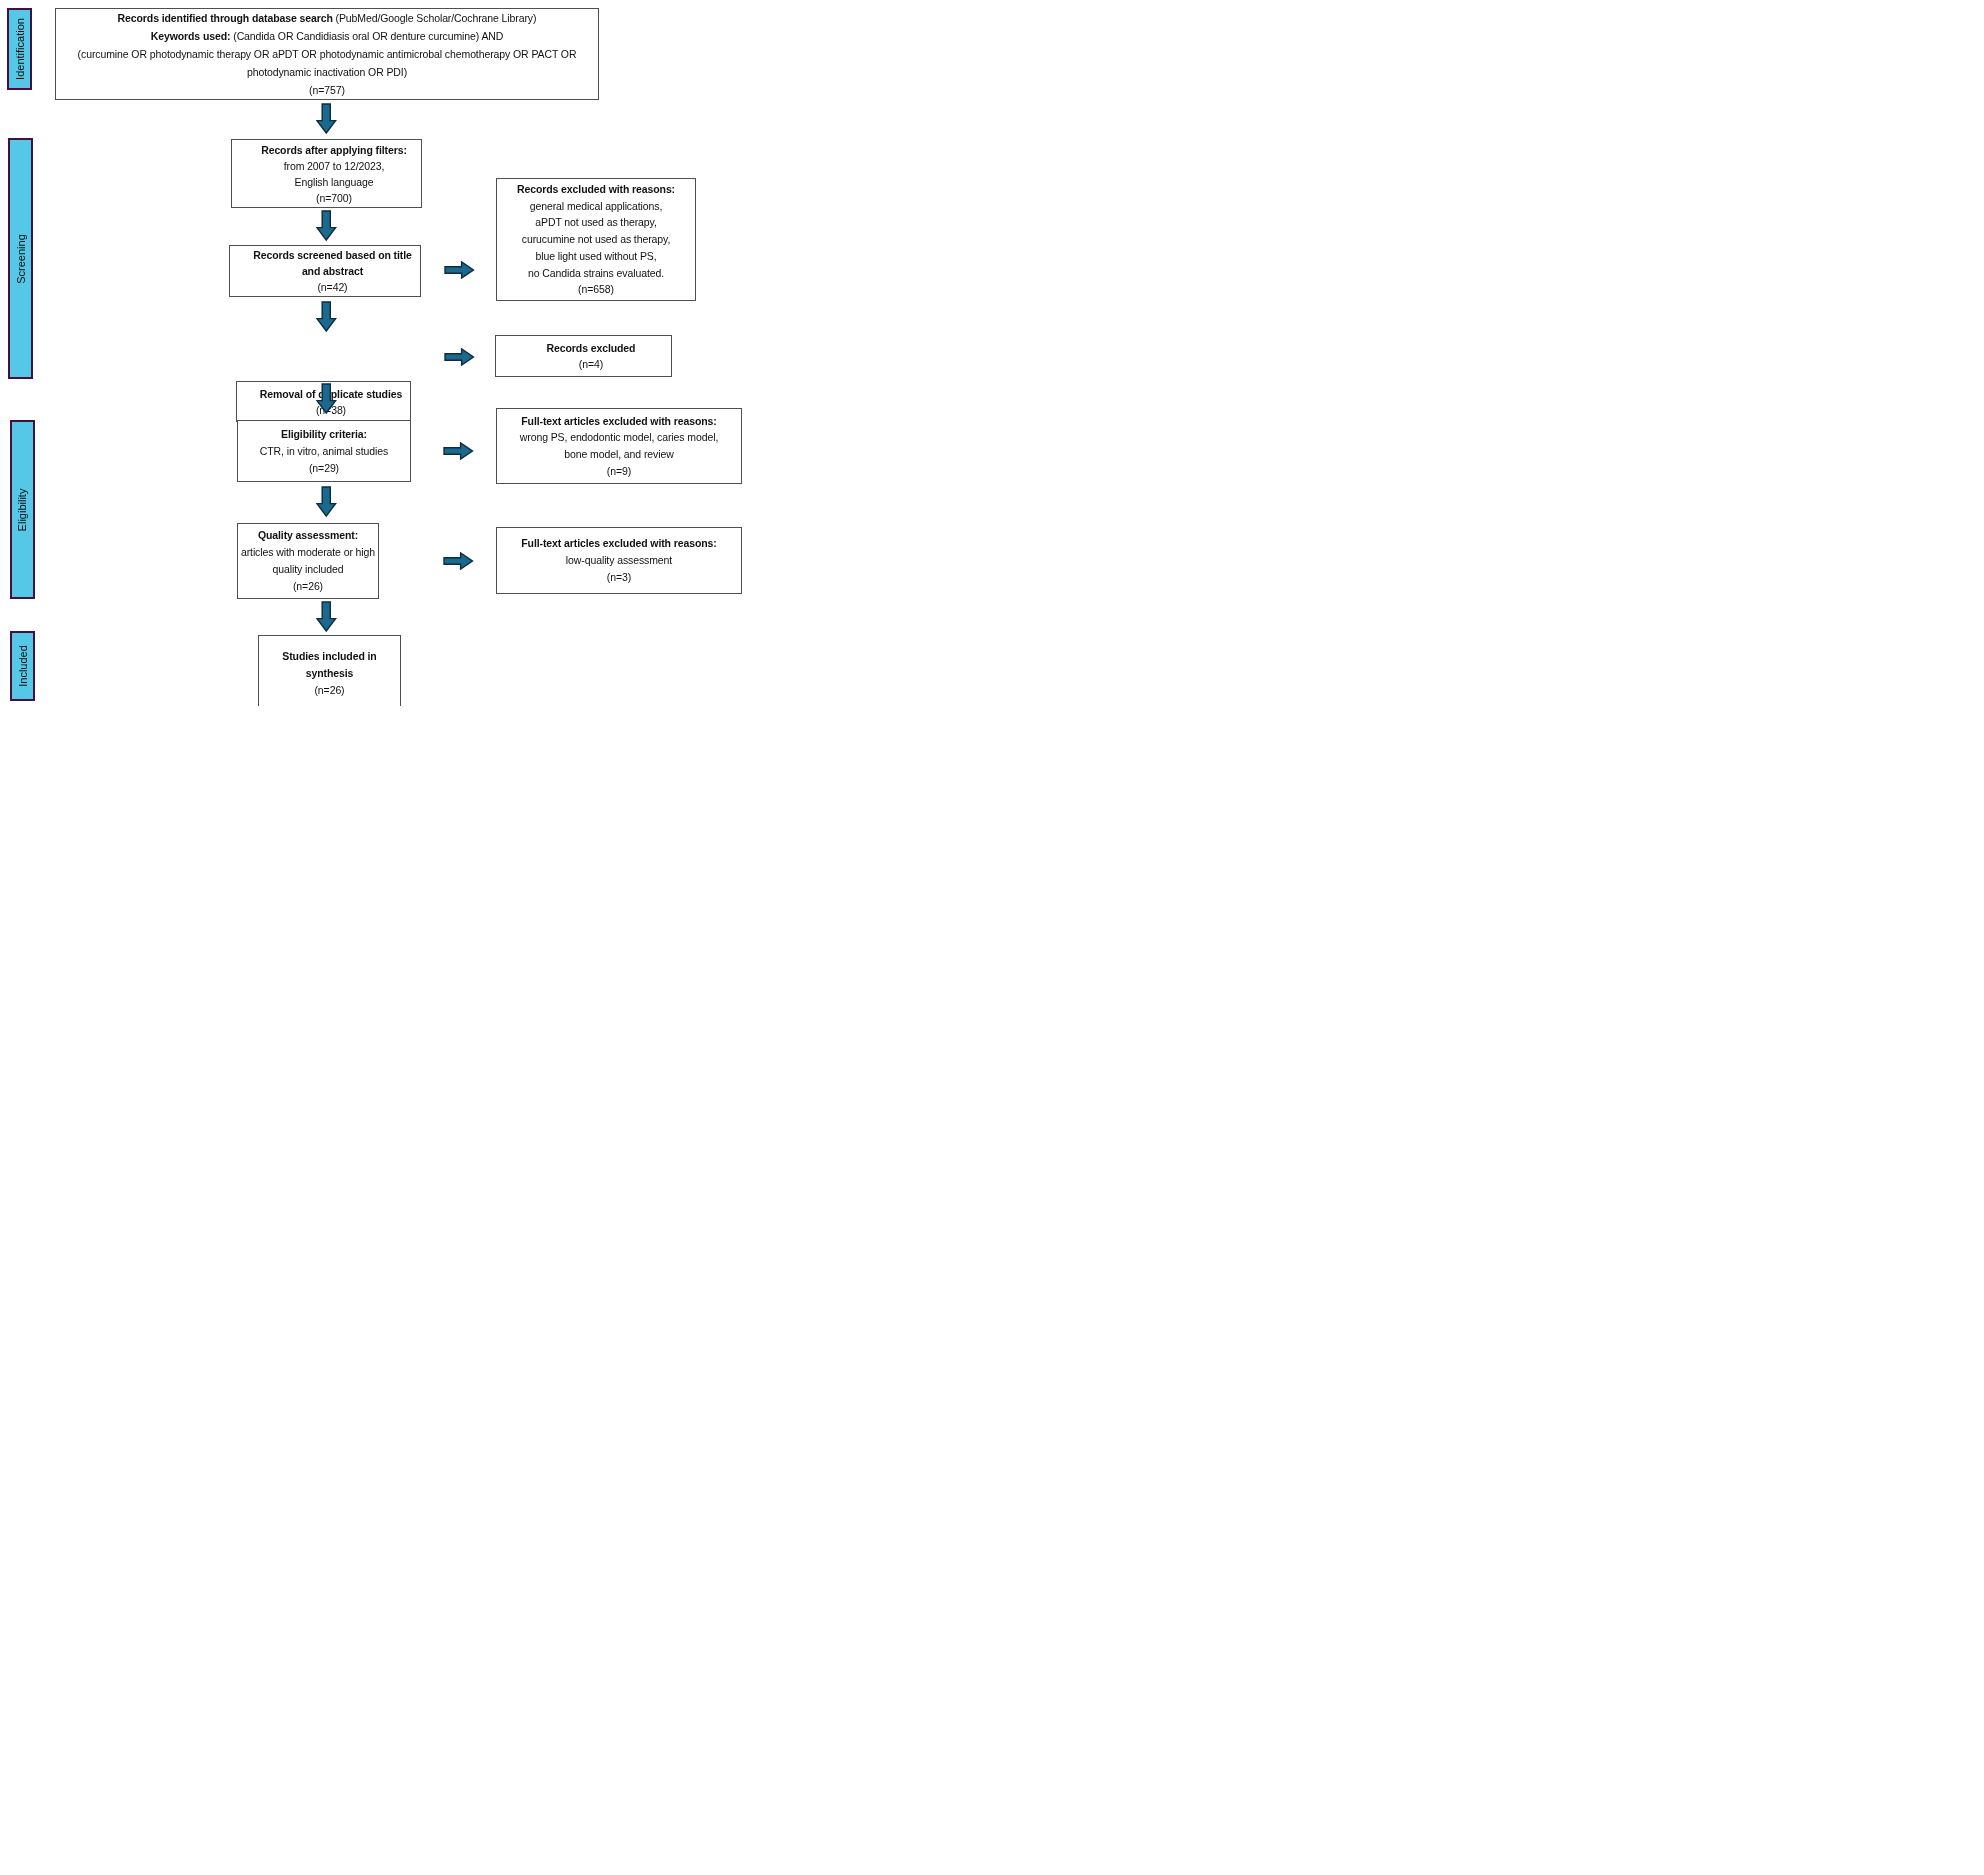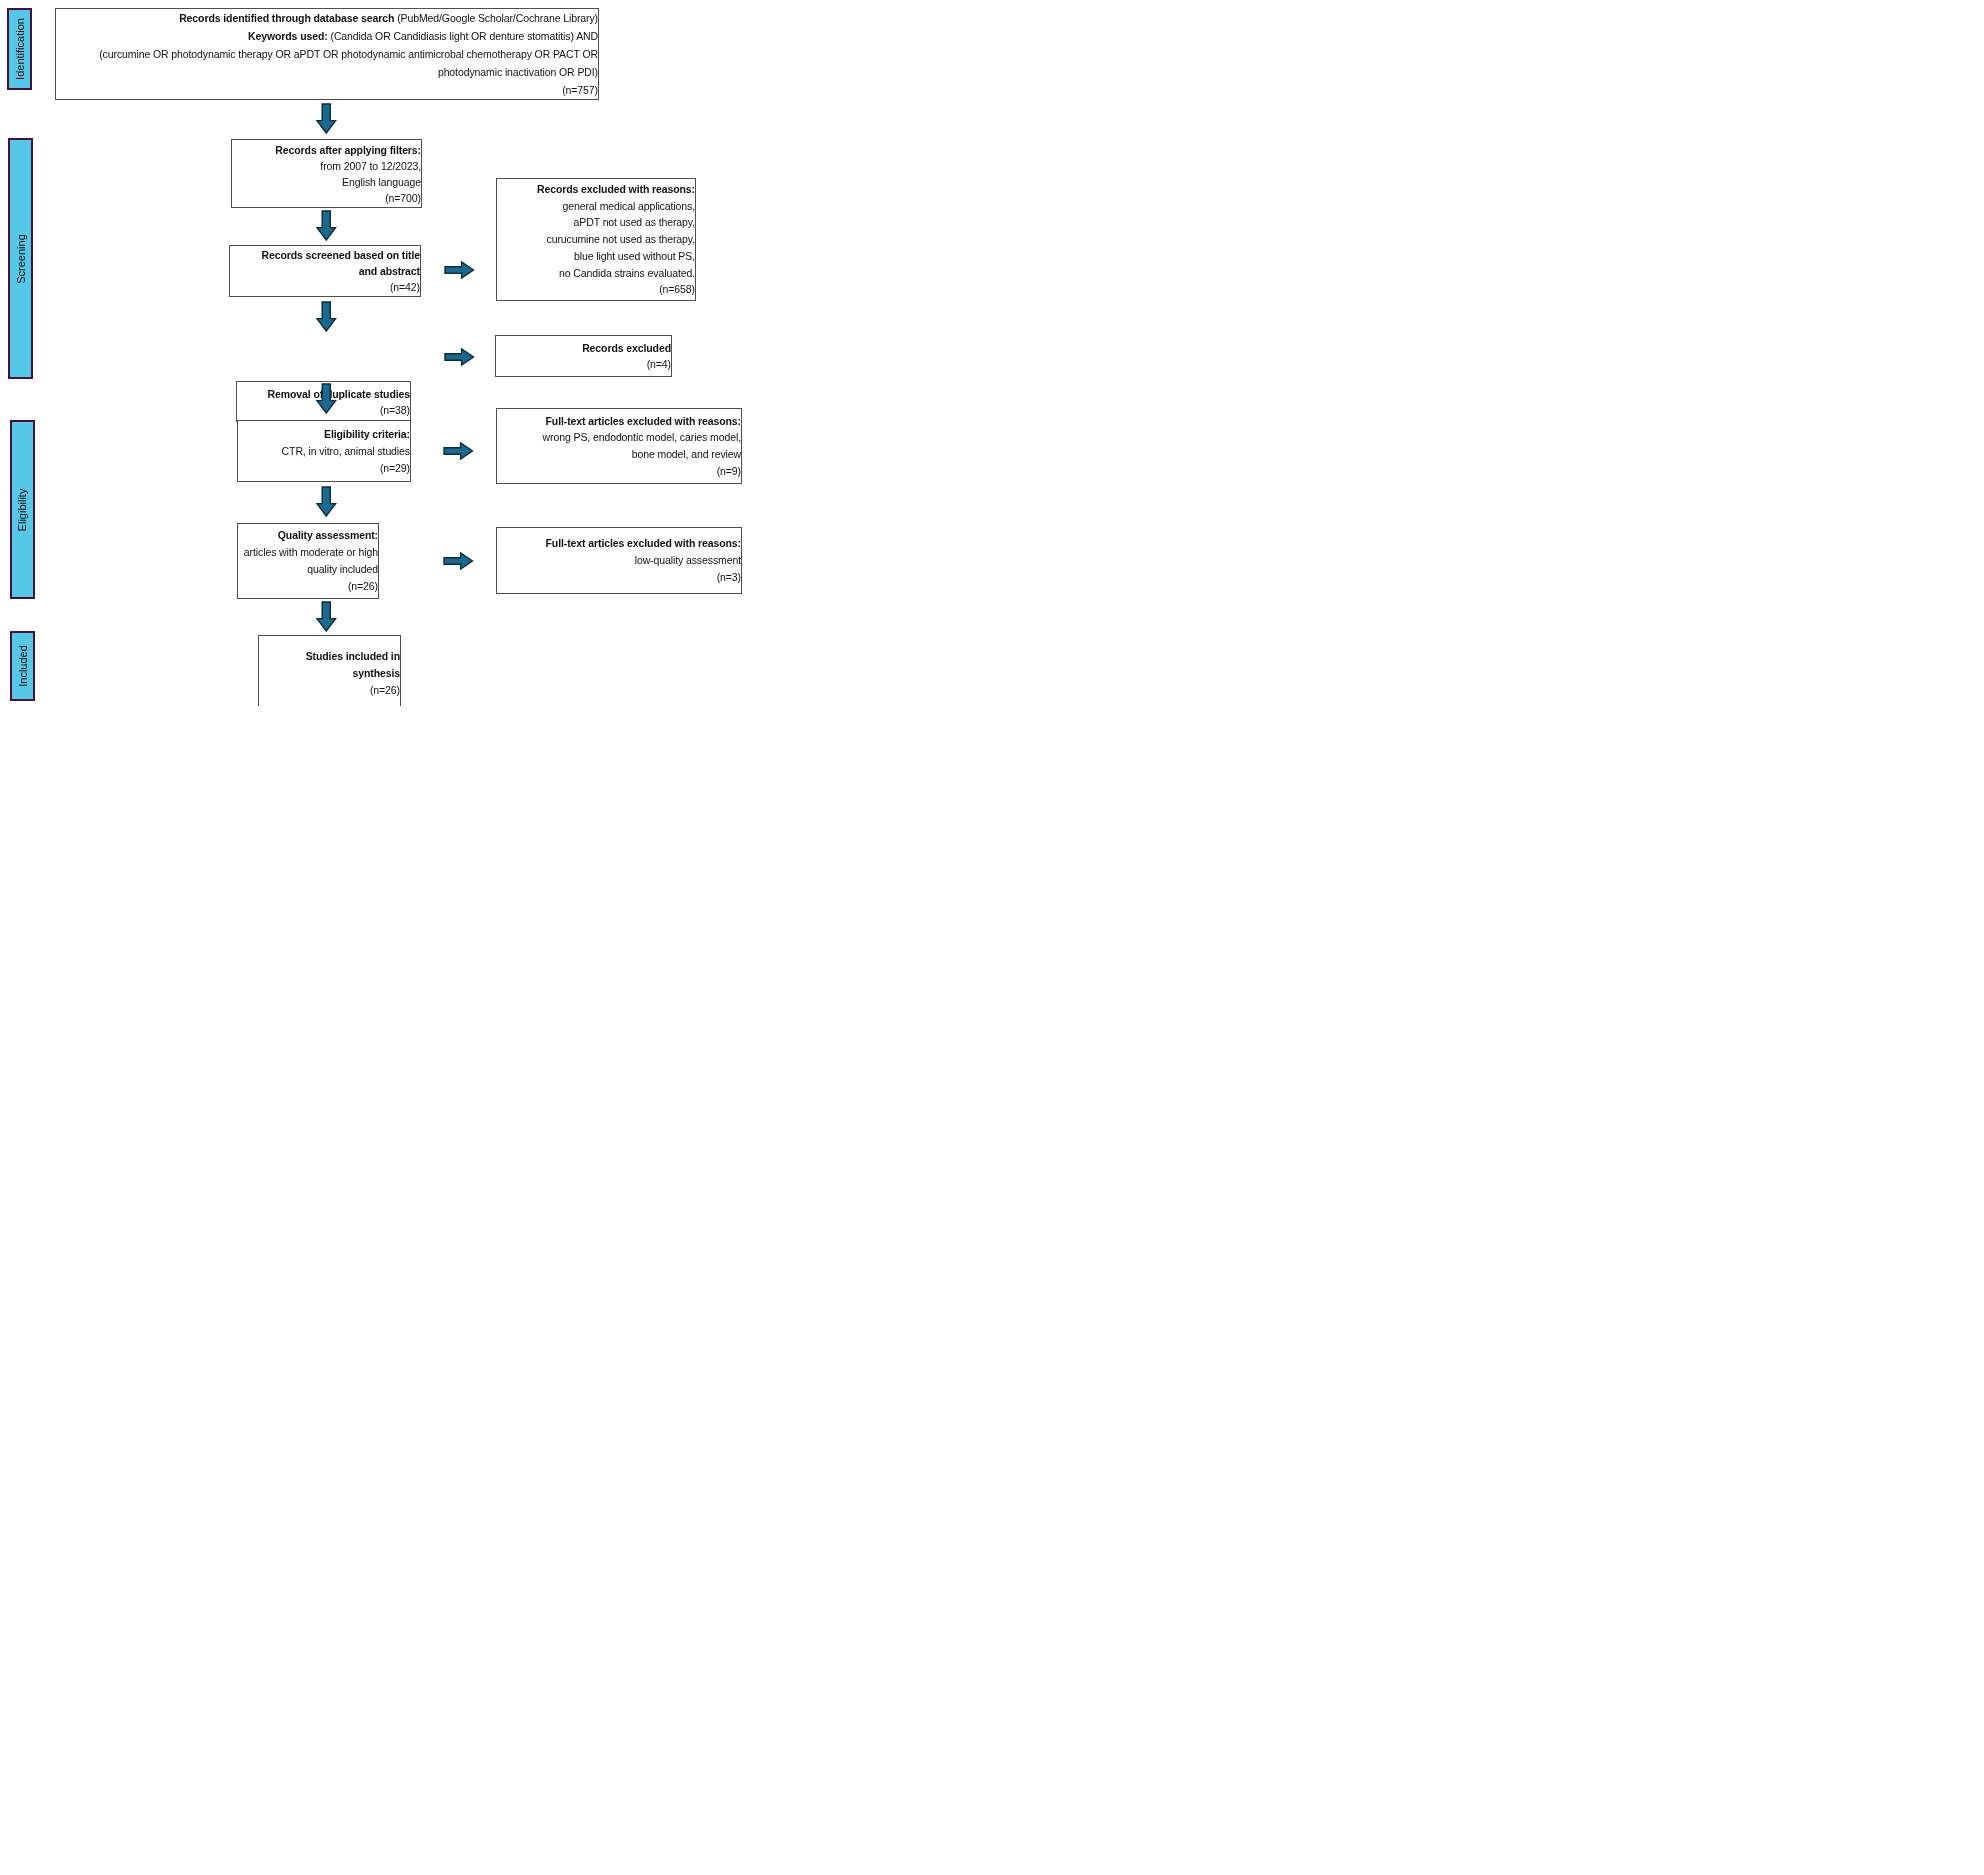--- a/index.html
+++ b/index.html
@@ -24,21 +24,21 @@
     justify-content: center;
     align-items: center;
     text-align: center;
     font-size: 10.5px;
     line-height: 16.7px;
     letter-spacing: -0.1px;
   }
   .top-box { line-height: 18px; }
   .lh34 { line-height: 16px; padding-left: 15px; }
   .lh36 { line-height: 17px; }
-  .line { width: 100%; text-align: right; }
+  .line { width: 100%; }
   .nowrap { white-space: nowrap; }
   .b { font-weight: bold; }
   .stage {
     position: absolute;
     background: var(--stage-fill, #55c7e7);
     border: 2.4px solid var(--stage-border, #451040);
     display: flex;
     align-items: center;
     justify-content: center;
   }
@@ -69,21 +69,21 @@
   </div>
   <div class="stage" style="left:9.5px;top:420px;width:25px;height:179px;">
     <span>Eligibility</span>
   </div>
   <div class="stage" style="left:10px;top:631px;width:25px;height:70px;">
     <span>Included</span>
   </div>
 
   <div class="box top-box" style="left:55px;top:8px;width:544px;height:92px;">
     <div class="line nowrap"><span class="b">Records identified through database search </span><span>(PubMed/Google Scholar/Cochrane Library)</span></div>
-    <div class="line nowrap"><span class="b">Keywords used: </span><span>(Candida OR Candidiasis light OR denture stomatitis) AND</span></div>
+    <div class="line nowrap"><span class="b">Keywords used: </span><span>(Candida OR Candidiasis oral OR denture curcumine) AND</span></div>
     <div class="line nowrap">(curcumine OR photodynamic therapy OR aPDT OR photodynamic antimicrobal chemotherapy OR PACT OR</div>
     <div class="line">photodynamic inactivation OR PDI)</div>
     <div class="line">(n=757)</div>
   </div>
 
   <div class="box lh34" style="left:231px;top:139px;width:191px;height:69px;">
     <div class="line b">Records after applying filters:</div>
     <div class="line">from 2007 to 12/2023,</div>
     <div class="line">English language</div>
     <div class="line">(n=700)</div>

